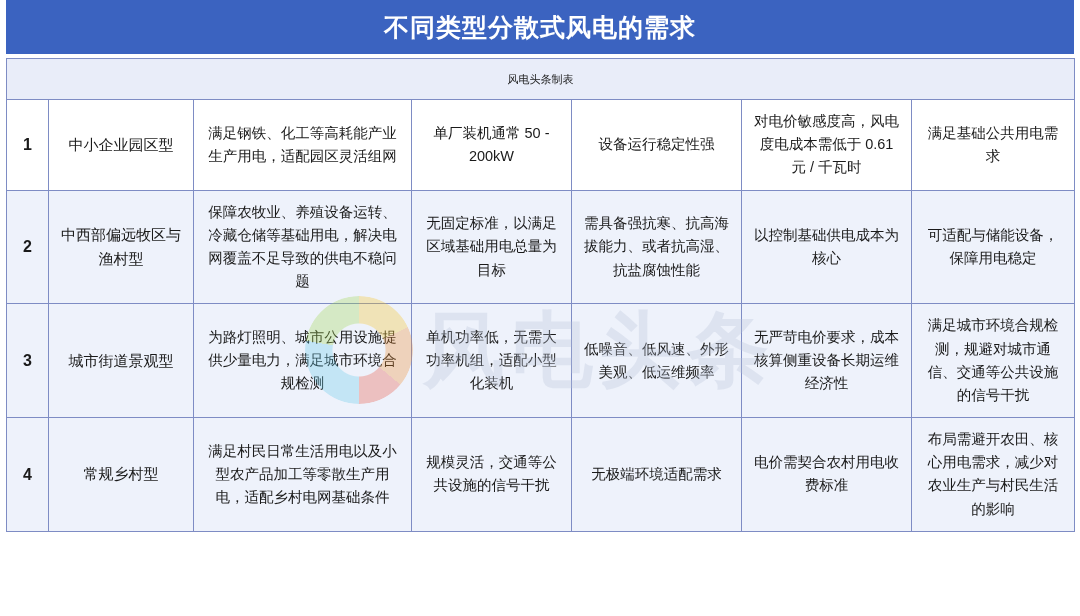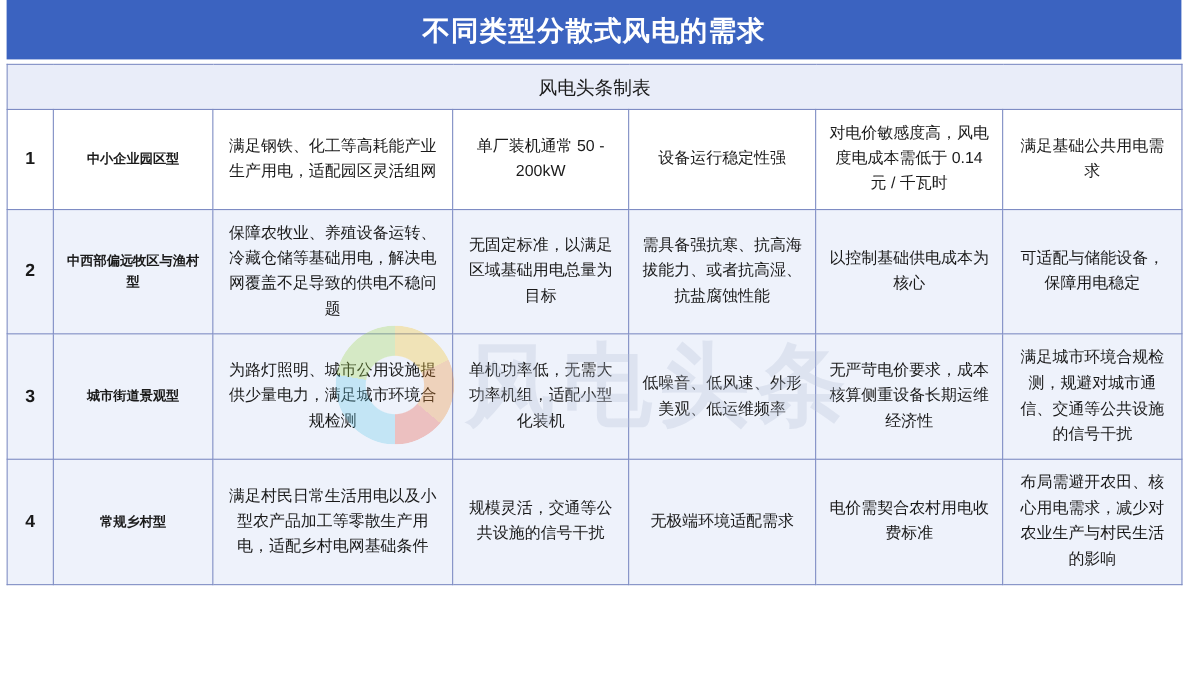--- a/index.html
+++ b/index.html
@@ -40,36 +40,36 @@
   }
   table.main td, table.main th {
     border: 1px solid #7e8cc4;
     vertical-align: middle;
     text-align: center;
     color: #1a1a1a;
   }
   .subtitle-cell {
     background: #e9edf9;
     height: 38px;
-    font-size: 17px;
+    font-size: 11px;
     color: #222;
     font-weight: normal;
   }
   tbody td {
     font-size: 14.5px;
     line-height: 1.6;
     padding: 10px 9px;
   }
   td.idx {
     font-size: 16px;
     font-weight: bold;
   }
   td.type {
-    font-weight: bold;
-    font-size: 12px;
+    font-weight: normal;
+    font-size: 15px;
   }
   tr.alt td {
     background: #eef2fb;
   }
   tr.plain td {
     background: #ffffff;
   }
   
   .watermark {
     position: absolute;
@@ -128,21 +128,21 @@
         <th class="subtitle-cell" colspan="7">风电头条制表</th>
       </tr>
     </thead>
     <tbody>
       <tr class="plain">
         <td class="idx">1</td>
         <td class="type">中小企业园区型</td>
         <td>满足钢铁、化工等高耗能产业生产用电，适配园区灵活组网</td>
         <td>单厂装机通常 50 - 200kW</td>
         <td>设备运行稳定性强</td>
-        <td>对电价敏感度高，风电度电成本需低于 0.14 元 / 千瓦时</td>
+        <td>对电价敏感度高，风电度电成本需低于 0.61 元 / 千瓦时</td>
         <td>满足基础公共用电需求</td>
       </tr>
       <tr class="alt">
         <td class="idx">2</td>
         <td class="type">中西部偏远牧区与渔村型</td>
         <td>保障农牧业、养殖设备运转、冷藏仓储等基础用电，解决电网覆盖不足导致的供电不稳问题</td>
         <td>无固定标准，以满足区域基础用电总量为目标</td>
         <td>需具备强抗寒、抗高海拔能力、或者抗高湿、抗盐腐蚀性能</td>
         <td>以控制基础供电成本为核心</td>
         <td>可适配与储能设备，保障用电稳定</td>

